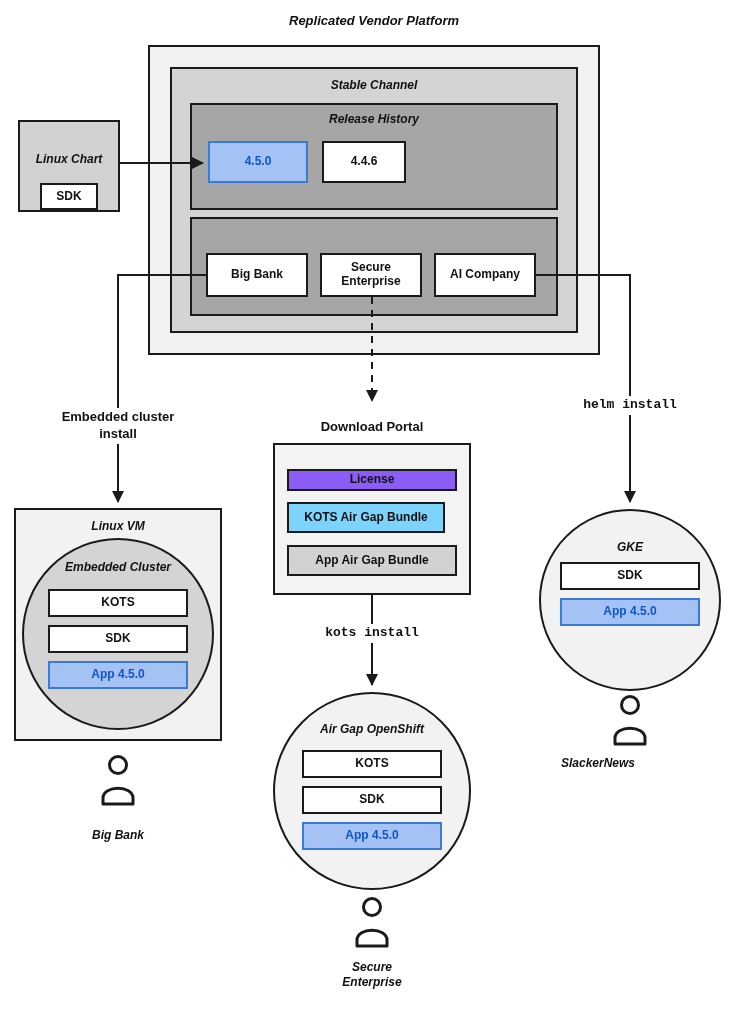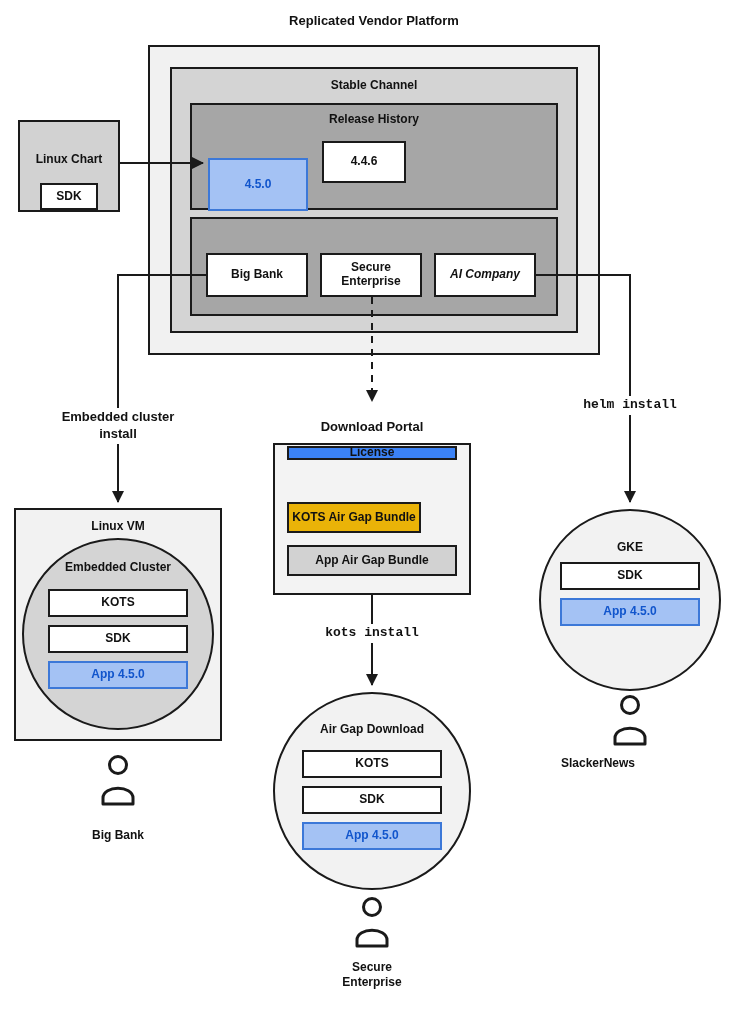--- a/index.html
+++ b/index.html
@@ -11,44 +11,44 @@
   *{box-sizing:border-box;margin:0;padding:0;}
   body{background:#fff;font-family:"Liberation Sans","DejaVu Sans",sans-serif;}
   .canvas{position:relative;width:734px;height:1026px;background:#fff;overflow:hidden;}
   .abs{position:absolute;}
   .panel{border:2px solid var(--ink);}
   .circle{border-radius:50%;}
   .node{border:2px solid var(--ink);background:#fff;color:#111;
         display:flex;align-items:center;justify-content:center;text-align:center;
         font-weight:bold;font-size:12px;line-height:1.15;}
   .blue{background:var(--hl-fill);border-color:var(--hl-border);color:var(--hl-text);}
-  .sec-title{font-weight:bold;font-size:12px;text-align:center;color:#111;line-height:1.25;}
+  .sec-title{font-weight:bold;font-size:12px;text-align:center;color:#111;line-height:1.25;font-style:italic;}
   .diagram-title{font-size:13px;}
   .flow-label{font-weight:bold;font-size:13px;text-align:center;background:#fff;
               z-index:6;line-height:1.3;color:#111;padding:1px 0;}
   .mono{font-family:"Liberation Mono","DejaVu Sans Mono",monospace;font-size:13px;}
   .connectors{position:absolute;left:0;top:0;z-index:5;pointer-events:none;}
   .person{width:44px;height:54px;}
 
   
   .t-main{left:148px;top:13px;width:452px;}
 
   
   .platform-box{left:148px;top:45px;width:452px;height:310px;background:#f1f1f1;}
   .stable-box{left:170px;top:67px;width:408px;height:266px;background:#d4d4d4;}
   .stable-title{left:170px;top:78px;width:408px;}
   .release-box{left:190px;top:103px;width:368px;height:107px;background:#a6a6a6;}
   .release-title{left:190px;top:112px;width:368px;}
-  .ver-450{left:208px;top:141px;width:100px;height:53px;margin-top:17px;}
+  .ver-450{left:208px;top:141px;width:100px;height:42px;}
   .ver-446{left:322px;top:141px;width:84px;height:42px;}
   .customers-box{left:190px;top:217px;width:368px;height:99px;background:#a6a6a6;}
   .customers-title{left:190px;top:226px;width:368px;}
   .cust-bigbank{left:206px;top:253px;width:102px;height:44px;}
   .cust-secure{left:320px;top:253px;width:102px;height:44px;}
-  .cust-ai{left:434px;top:253px;width:102px;height:44px;font-style:italic;}
+  .cust-ai{left:434px;top:253px;width:102px;height:44px;}
   .wrap-narrow{display:inline-block;width:76px;}
 
   
   .helm-box{left:18px;top:120px;width:102px;height:92px;background:#d2d2d2;}
   .helm-title{left:18px;top:152px;width:102px;}
   .helm-sdk{left:40px;top:183px;width:58px;height:27px;}
 
   
   .label-embedded{left:56px;top:408px;width:124px;}
   .label-portal{left:292px;top:418px;width:160px;}
@@ -61,22 +61,22 @@
   .embedded-circle{left:22px;top:538px;width:192px;height:192px;background:#d4d4d4;}
   .embedded-title{left:22px;top:560px;width:192px;}
   .ec-kots{left:48px;top:589px;width:140px;height:28px;}
   .ec-sdk{left:48px;top:625px;width:140px;height:28px;}
   .ec-app{left:48px;top:661px;width:140px;height:28px;}
   .person-bigbank{left:96px;top:754px;}
   .user-bigbank{left:58px;top:828px;width:120px;}
 
   
   .portal-box{left:273px;top:443px;width:198px;height:152px;background:#f3f3f3;}
-  .portal-item0{left:287px;top:446px;width:170px;height:14px;background:#3b82f6;}
-  .portal-item1{left:287px;top:502px;width:134px;height:31px;background:#eab308;}
+  .portal-item0{left:287px;top:469px;width:170px;height:22px;background:#8b5cf6;}
+  .portal-item1{left:287px;top:502px;width:158px;height:31px;background:#7dd3fc;}
   .portal-item2{left:287px;top:545px;width:170px;height:31px;background:#d2d2d2;text-align:right;}
 
   
   .openshift-circle{left:273px;top:692px;width:198px;height:198px;background:#f2f2f2;}
   .openshift-title{left:273px;top:722px;width:198px;}
   .os-kots{left:302px;top:750px;width:140px;height:28px;}
   .os-sdk{left:302px;top:786px;width:140px;height:28px;}
   .os-app{left:302px;top:822px;width:140px;height:28px;}
   .person-secure{left:350px;top:896px;}
   .user-secure{left:332px;top:960px;width:80px;}
@@ -148,21 +148,21 @@
     </svg>
   </div>
   <div class="abs sec-title user-bigbank">Big Bank</div>
 
   <div class="abs panel portal-box"></div>
   <div class="abs node portal-item0">License</div>
   <div class="abs node portal-item1">KOTS Air Gap Bundle</div>
   <div class="abs node portal-item2">App Air Gap Bundle</div>
 
   <div class="abs panel circle openshift-circle"></div>
-  <div class="abs sec-title openshift-title">Air Gap Download</div>
+  <div class="abs sec-title openshift-title">Air Gap OpenShift</div>
   <div class="abs node os-kots">KOTS</div>
   <div class="abs node os-sdk">SDK</div>
   <div class="abs node blue os-app">App 4.5.0</div>
   <div class="abs person person-secure">
     <svg width="44" height="54" viewBox="0 0 44 54">
       <circle cx="22" cy="11" r="8.5" fill="#fff" stroke="#1a1a1a" stroke-width="3"></circle>
       <path d="M7,50 L7,44 C7,31 37,31 37,44 L37,50 Z" fill="#fff" stroke="#1a1a1a" stroke-width="3" stroke-linejoin="round"></path>
     </svg>
   </div>
   <div class="abs sec-title user-secure">Secure Enterprise</div>

